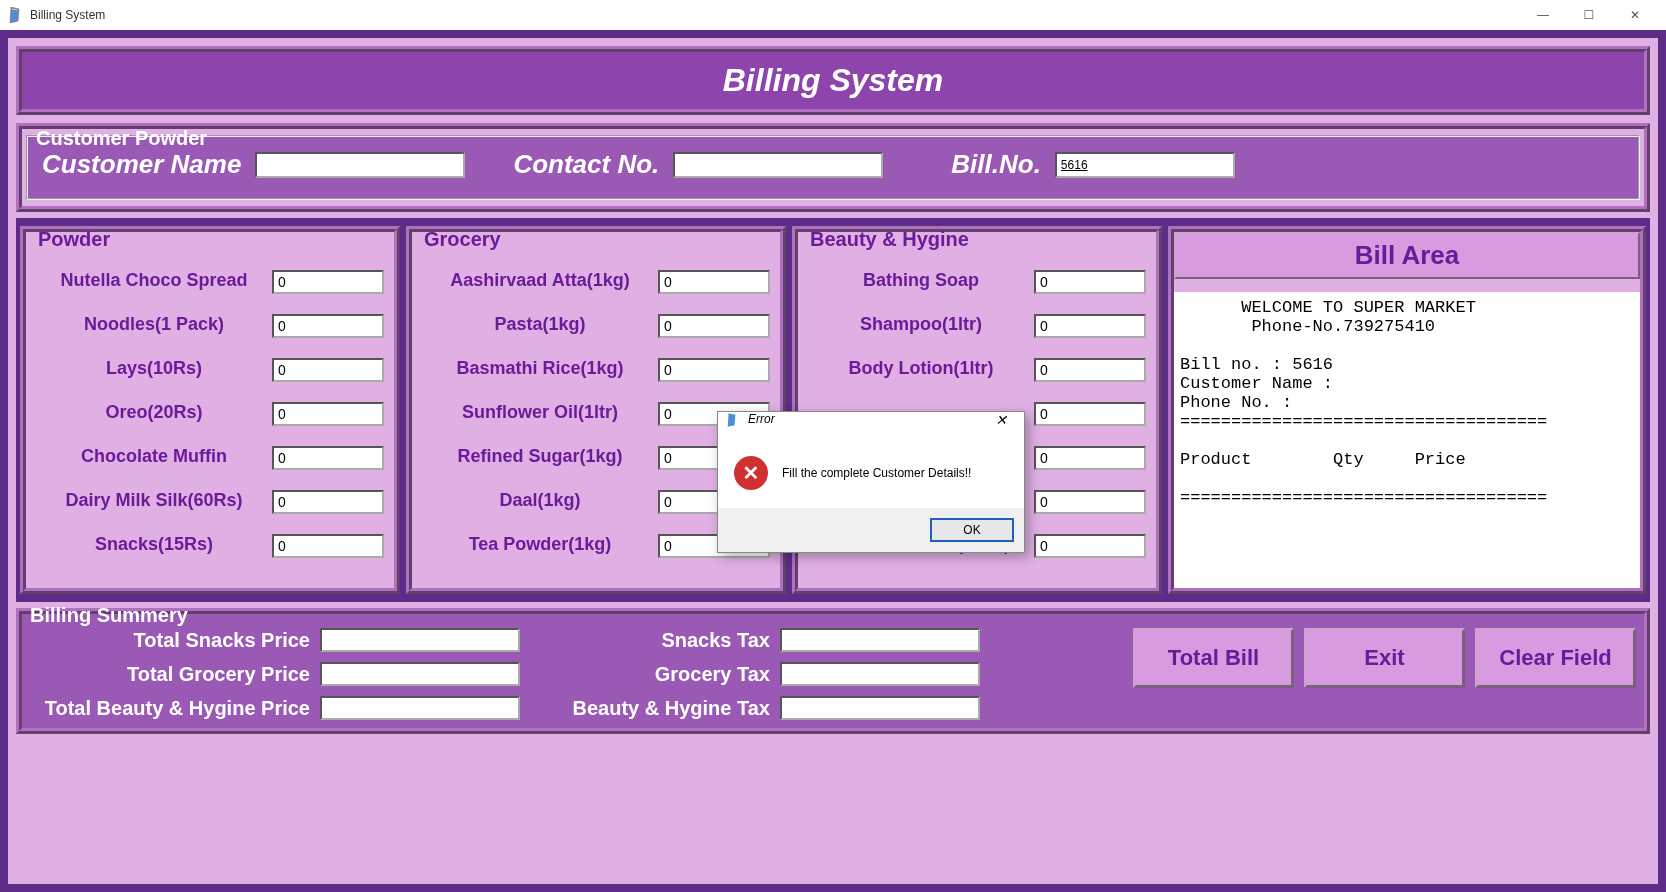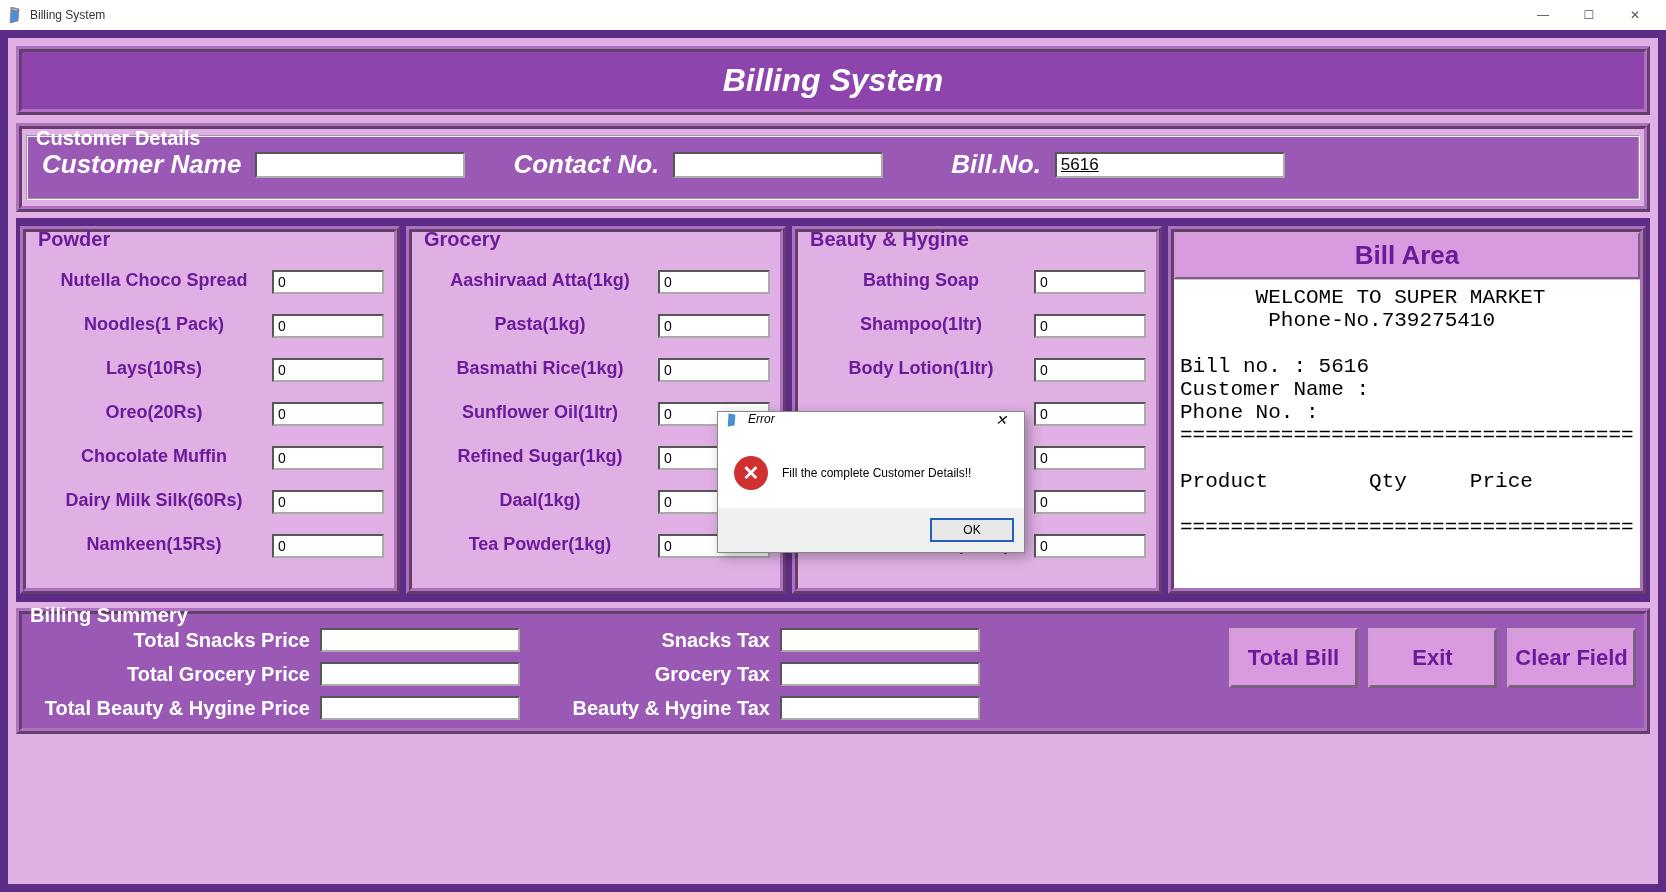--- a/index.html
+++ b/index.html
@@ -15,43 +15,43 @@
 .banner { margin: 8px; border: 6px ridge #b070c0; background: #8e44ad; text-align: center; padding: 10px; }
 .banner-text { font-size: 32px; font-weight: bold; color: #fff; font-style: italic; }
 
 .section-border { border: 6px ridge #b070c0; margin: 2px 8px; }
 
 fieldset.customer { position: relative; background: #9b59b6; padding: 12px 14px 18px; margin: 6px 4px; }
 fieldset legend { position: absolute; top: -10px; left: 6px; font-weight: bold; color: #fff; font-size: 20px; padding: 0 2px; }
 .cust-row { display: flex; align-items: center; gap: 14px; }
 .cust-label { color: #fff; font-weight: bold; font-size: 26px; font-style: italic; }
 .cust-input { width: 210px; height: 26px; border: 2px inset #aaa; background: #fff; padding: 2px 4px; font-size: 14px; }
-.cust-input.billno { width: 230px; font-size: 17px; text-decoration: underline; }
+.cust-input.billno { width: 180px; font-size: 12px; text-decoration: underline; }
 
 .middle { display: flex; gap: 6px; margin: 6px 8px; background: #5d2c87; padding: 8px 4px; }
 
 fieldset.products { position: relative; background: #e0b0e5; border: 6px ridge #b070c0; padding: 18px 10px 10px; width: 380px; }
 fieldset.products legend { top: -4px; left: 10px; color: #6a1b9a; font-size: 20px; background: transparent; }
 
 .prod-row { display: flex; align-items: flex-start; justify-content: space-between; margin: 20px 0; }
 .prod-label { color: #6a1b9a; font-weight: bold; font-size: 18px; text-align: center; flex: 1; }
 .prod-input { width: 112px; height: 24px; border: 2px inset #aaa; background: #fff; padding: 1px 4px; font-size: 14px; }
 
 .billarea-wrap { border: 6px ridge #b070c0; background: #e0b0e5; padding: 0; flex: 1; display: flex; flex-direction: column; }
 .billarea-title { background: #d89be0; text-align: center; padding: 6px; color: #6a1b9a; font-weight: bold; font-size: 26px; border: 2px outset #d0a0d0; }
-.billtext { background: #fff; flex: 1; margin-top: 1px; padding: 6px; font-family: "Courier New", monospace; font-size: 21px; white-space: pre; overflow: hidden; }
+.billtext { background: #fff; flex: 1; margin-top: 13px; padding: 6px; font-family: "Courier New", monospace; font-size: 17px; white-space: pre; overflow: hidden; }
 
 fieldset.summary { position: relative; background: #9b59b6; border: 6px ridge #b070c0; margin: 4px 8px 8px; padding: 14px 8px 8px; display: flex; align-items: flex-start; }
 fieldset.summary legend { top: -10px; left: 6px; color: #fff; font-size: 20px; }
 .sum-grid { display: grid; grid-template-columns: 280px 200px 240px 200px; column-gap: 10px; row-gap: 10px; align-items: center; }
 .sum-label { color: #fff; font-weight: bold; font-size: 20px; text-align: right; }
 .sum-input { height: 24px; border: 2px inset #aaa; background: #fff; }
 
 .btn-row { display: flex; gap: 10px; margin-left: auto; padding-left: 20px; }
-.big-btn { background: #d89be0; border: 3px outset #d0a0d0; color: #6a1b9a; font-weight: bold; font-size: 22px; width: 129px; height: 60px; display: flex; align-items: center; justify-content: center; }
+.big-btn { background: #d89be0; border: 3px outset #d0a0d0; color: #6a1b9a; font-weight: bold; font-size: 22px; width: 161px; height: 60px; display: flex; align-items: center; justify-content: center; }
 
 .modal-backdrop { position: absolute; top: 0; left: 0; width: 1666px; height: 892px; pointer-events: none; }
 .dialog { position: absolute; left: 717px; top: 411px; width: 308px; background: #fff; border: 1px solid #888; box-shadow: 4px 4px 12px rgba(0,0,0,0.3); pointer-events: auto; }
 .dlg-title { height: 30px; display: flex; align-items: flex-start; padding: 0 8px; font-size: 12px; font-style: italic; }
 .dlg-close { margin-left: auto; width: 30px; text-align: center; font-size: 14px; }
 .dlg-body { display: flex; align-items: center; padding: 14px 16px 18px; gap: 14px; }
 .err-icon { width: 34px; height: 34px; border-radius: 50%; background: #d03030; display: flex; align-items: center; justify-content: center; color: #fff; font-size: 20px; font-weight: bold; }
 .dlg-msg { font-size: 12px; }
 .dlg-foot { background: #f0f0f0; padding: 10px; text-align: right; }
 .ok-btn { border: 2px solid #2060c0; background: #e8e8e8; width: 84px; height: 24px; font-size: 12px; }
@@ -75,21 +75,21 @@
 </div>
 
 <div class="appframe">
 
   <div class="banner">
     <div class="banner-text">Billing System</div>
   </div>
 
   <div class="section-border">
     <fieldset class="customer">
-      <legend>Customer Details</legend>
+      <legend>Customer Powder</legend>
       <div class="cust-row">
         <span class="cust-label">Customer Name</span>
         <input class="cust-input" value="" style="">
         <span style="width:20px"></span>
         <span class="cust-label">Contact No.</span>
         <input class="cust-input" value="" style="">
         <span style="width:40px"></span>
         <span class="cust-label">Bill.No.</span>
         <input class="cust-input billno" value="5616" style="">
       </div>
@@ -118,21 +118,21 @@
           </div>
           <div class="prod-row">
             <span class="prod-label">Chocolate Muffin</span>
             <input class="prod-input" value="0" style="">
           </div>
           <div class="prod-row">
             <span class="prod-label">Dairy Milk Silk(60Rs)</span>
             <input class="prod-input" value="0" style="">
           </div>
           <div class="prod-row">
-            <span class="prod-label">Namkeen(15Rs)</span>
+            <span class="prod-label">Snacks(15Rs)</span>
             <input class="prod-input" value="0" style="">
           </div>
         </div>
     </fieldset>
     <fieldset class="products">
       <legend>Grocery</legend>
       <div id="grocery-list">
           <div class="prod-row">
             <span class="prod-label">Aashirvaad Atta(1kg)</span>
             <input class="prod-input" value="0" style="">

